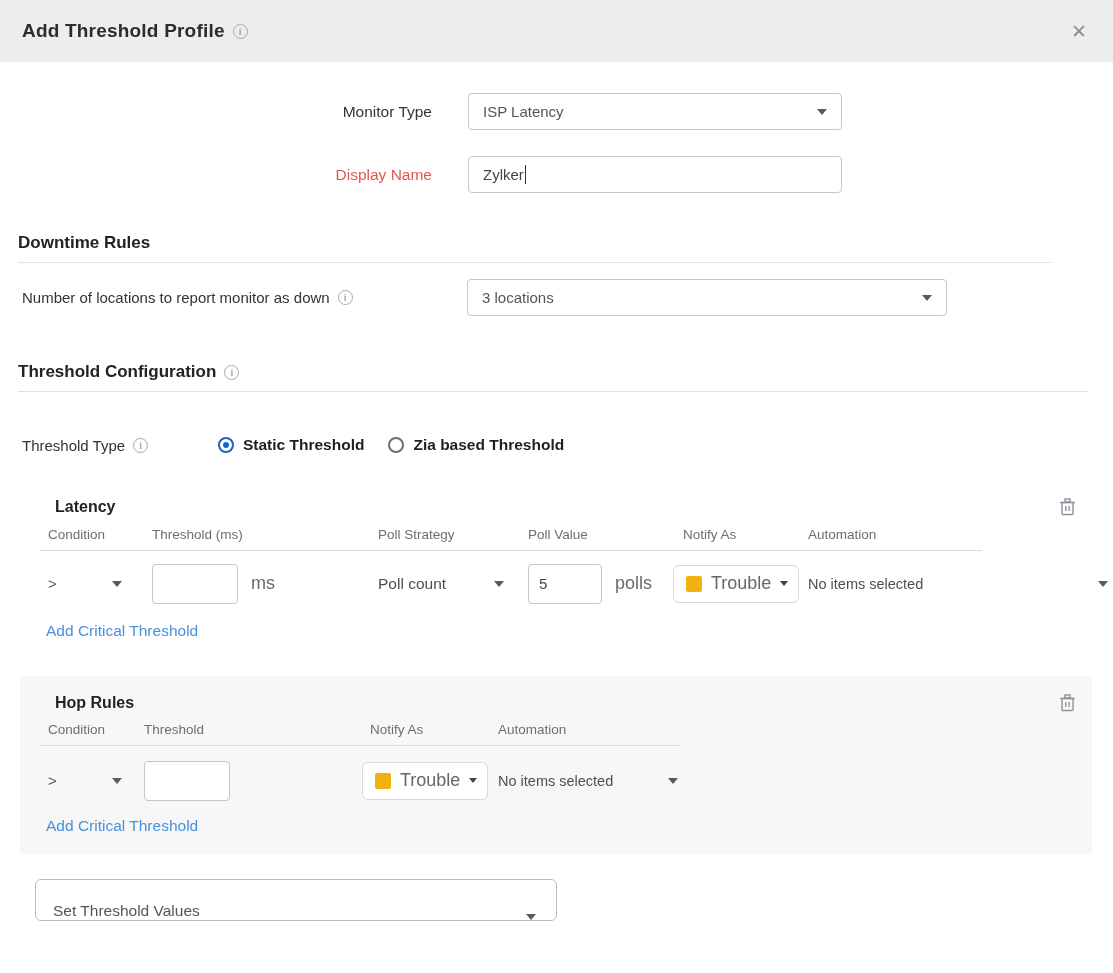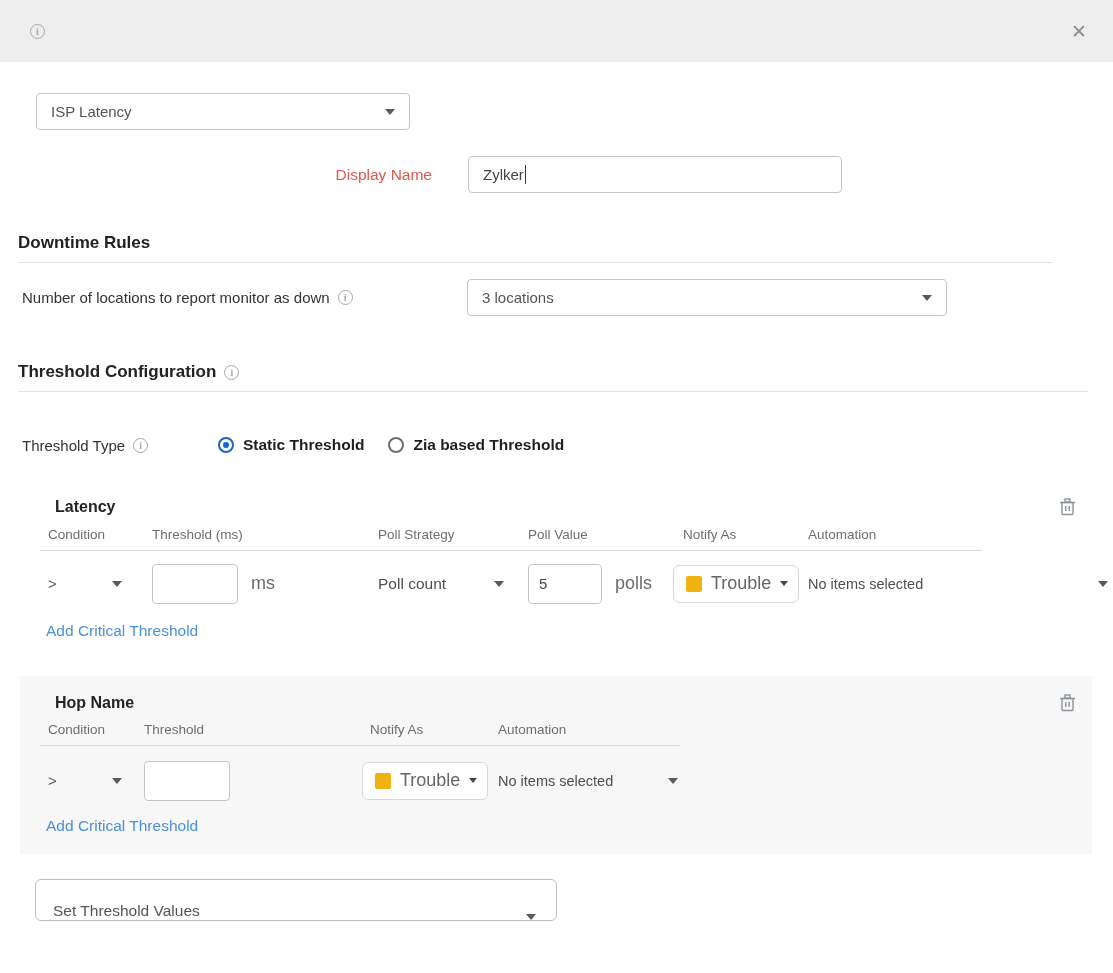--- a/index.html
+++ b/index.html
@@ -127,26 +127,28 @@
   .foot-select {
     margin:25px 0 0 35px; width:522px; height:42px; border:1px solid #bdbdbd; border-radius:6px;
     display:flex; align-items:flex-end; justify-content:space-between; padding:0 20px 0 17px;
     font-size:15.5px; color:#555; background:#fff; cursor:pointer;
   }
 </style>
 </head>
 <body>
 
 <div class="hdr">
+  <span class="hdr-title">Add Threshold Profile</span>
   <span class="info-icon"></span>
   <span class="close-btn"></span>
 </div>
 
 <div class="top-form">
   <div class="form-row">
+    <div class="flabel">Monitor Type</div>
     <div class="select fctrl">
       <span>ISP Latency</span>
       <span class="spacer"></span>
       <span class="caret"></span>
     </div>
   </div>
   <div class="form-row">
     <div class="flabel req">Display Name</div>
     <div class="tinput fctrl">
       <span class="val">Zylker</span>
@@ -241,21 +243,21 @@
     <div class="cell c6">
       <span class="muted-dd">No items selected</span>
       <span class="caret"></span>
     </div>
   </div>
   <a class="add-link">Add Critical Threshold</a>
 </div>
 
 <div class="hop-card">
   <div class="card-head">
-    <span class="card-title">Hop Name</span>
+    <span class="card-title">Hop Rules</span>
     <span class="trash">
       <svg width="17" height="19" viewBox="0 0 17 19" fill="none" stroke="#8b939e" stroke-width="1.4">
         <rect x="3" y="5.5" width="11" height="12" rx="1"></rect>
         <line x1="1" y1="5.5" x2="16" y2="5.5"></line>
         <rect x="6" y="2" width="5" height="3"></rect>
         <line x1="6.8" y1="9" x2="6.8" y2="14"></line>
         <line x1="10.2" y1="9" x2="10.2" y2="14"></line>
       </svg>
     </span>
   </div>

